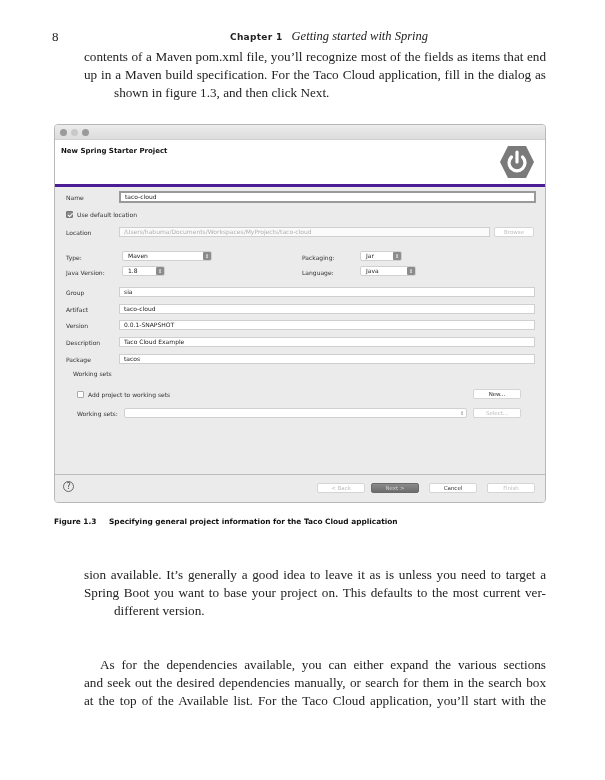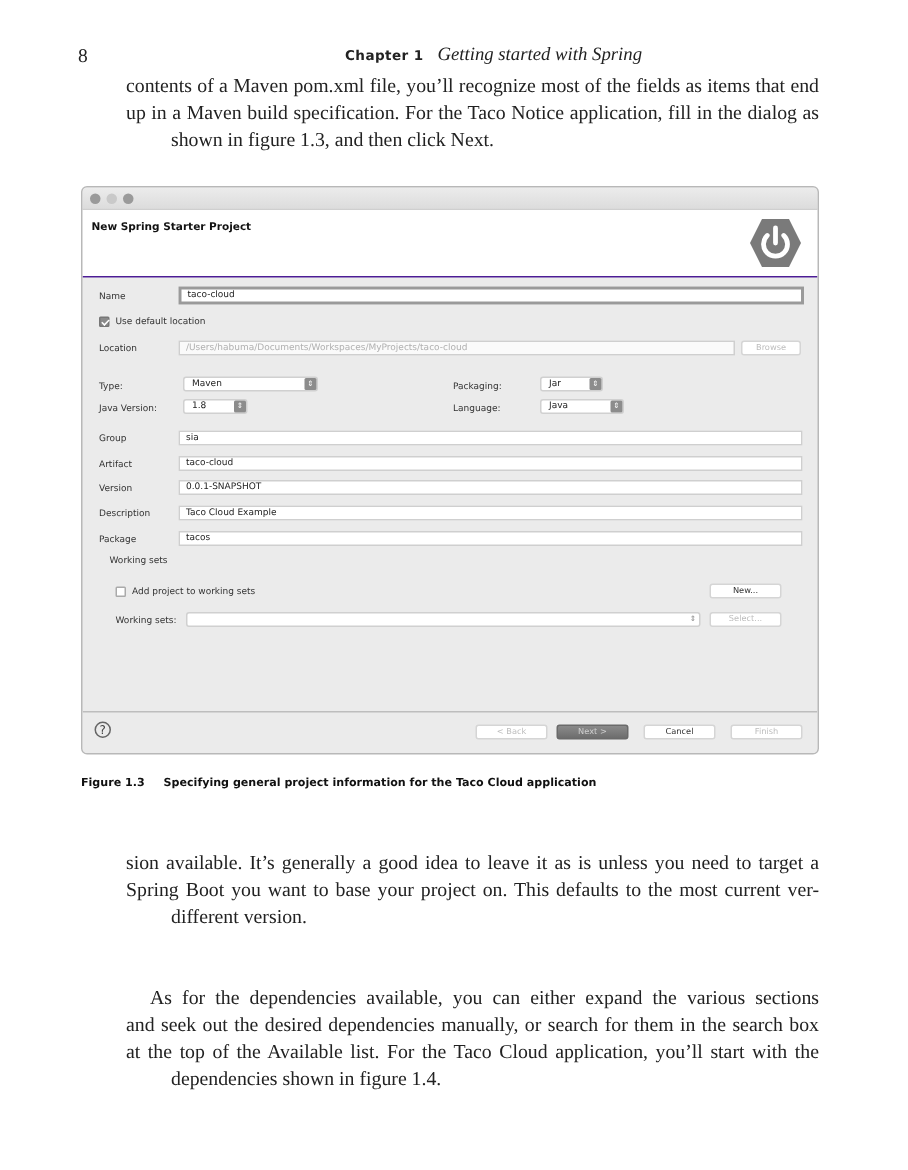--- a/index.html
+++ b/index.html
@@ -13,21 +13,21 @@
 
   .para { position: absolute; left: 84px; width: 462px; font-size: 13.2px; line-height: 18px; text-align: justify; color: #222; }
   .para .ln { display: block; white-space: nowrap; text-align-last: justify; text-align: justify; }
   .para .ln.last { text-align-last: left; margin-left: 30px; }
 
   
   .dialog { position: absolute; left: 54px; top: 124px; width: 492px; height: 379px; background: #ebebeb; border: 1px solid #b8b8b8; border-radius: 4px; box-sizing: border-box; overflow: hidden; }
   .titlebar { height: 14px; background: linear-gradient(#ececec,#dcdcdc); border-bottom: 1px solid #cfcfcf; position: relative; }
   .tl { position: absolute; top: 4px; width: 7px; height: 7px; border-radius: 50%; background: #9a9a9a; }
   .tl.b { background: #c9c9c9; }
-  .header { height: 44px; background: #ffffff; border-bottom: 1px solid #4c1d95; position: relative; }
+  .header { height: 44px; background: #ffffff; border-bottom: 3px solid #4c1d95; position: relative; }
   .header-title { position: absolute; left: 6px; top: 7px; font-family: "DejaVu Sans", sans-serif; font-weight: bold; font-size: 7px; color: #111; }
   .spring-logo { position: absolute; right: 10px; top: 4px; width: 36px; height: 36px; }
 
   .lbl { position: absolute; font-family: "DejaVu Sans", sans-serif; font-size: 6px; color: #333; white-space: nowrap; }
   .field { position: absolute; height: 10px; background: #fff; border: 1px solid #cfcfcf; box-sizing: border-box; font-family: "DejaVu Sans", sans-serif; font-size: 6px; line-height: 8px; padding-left: 4px; color: #222; white-space: nowrap; overflow: hidden; }
   .field.focus { border: 2px solid #9a9a9a; line-height: 7px; height: 12px; }
   .field.disabled { color: #b0b0b0; background: #fafafa; }
   .btn { position: absolute; height: 10px; background: #fff; border: 1px solid #d5d5d5; box-sizing: border-box; border-radius: 2px; font-family: "DejaVu Sans", sans-serif; font-size: 5.5px; line-height: 8px; text-align: center; color: #333; }
   .btn.disabled { color: #bdbdbd; }
   .btn.primary { background: linear-gradient(#8a8a8a,#6d6d6d); color: #cfcfcf; border-color: #6a6a6a; }
@@ -50,21 +50,21 @@
 <div class="running-head">
   <span class="page-num">8</span>
   <span class="chapter-title">
     <span class="cap">Chapter 1</span>
     <span class="ital">Getting started with Spring</span>
   </span>
 </div>
 
 <div class="para" style="top:48px;">
   <span class="ln">contents of a Maven pom.xml file, you’ll recognize most of the fields as items that end</span>
-  <span class="ln">up in a Maven build specification. For the Taco Notice application, fill in the dialog as</span>
+  <span class="ln">up in a Maven build specification. For the Taco Cloud application, fill in the dialog as</span>
   <span class="ln last">shown in figure 1.3, and then click Next.</span>
 </div>
 
 <div class="dialog">
   <div class="titlebar">
     <span class="tl" style="left:5px;"></span>
     <span class="tl b" style="left:16px;"></span>
     <span class="tl" style="left:27px;"></span>
   </div>
   <div class="header">
@@ -152,14 +152,13 @@
 <div class="para" style="top:566px;">
   <span class="ln">sion available. It’s generally a good idea to leave it as is unless you need to target a</span>
   <span class="ln">Spring Boot you want to base your project on. This defaults to the most current ver-</span>
   <span class="ln last">different version.</span>
 </div>
 
 <div class="para" style="top:656px;">
   <span class="ln" style="padding-left:16px;">As for the dependencies available, you can either expand the various sections</span>
   <span class="ln">and seek out the desired dependencies manually, or search for them in the search box</span>
   <span class="ln">at the top of the Available list. For the Taco Cloud application, you’ll start with the</span>
-  <span class="ln last">dependencies shown in figure 1.4.</span>
 </div>
 
 </body></html>

